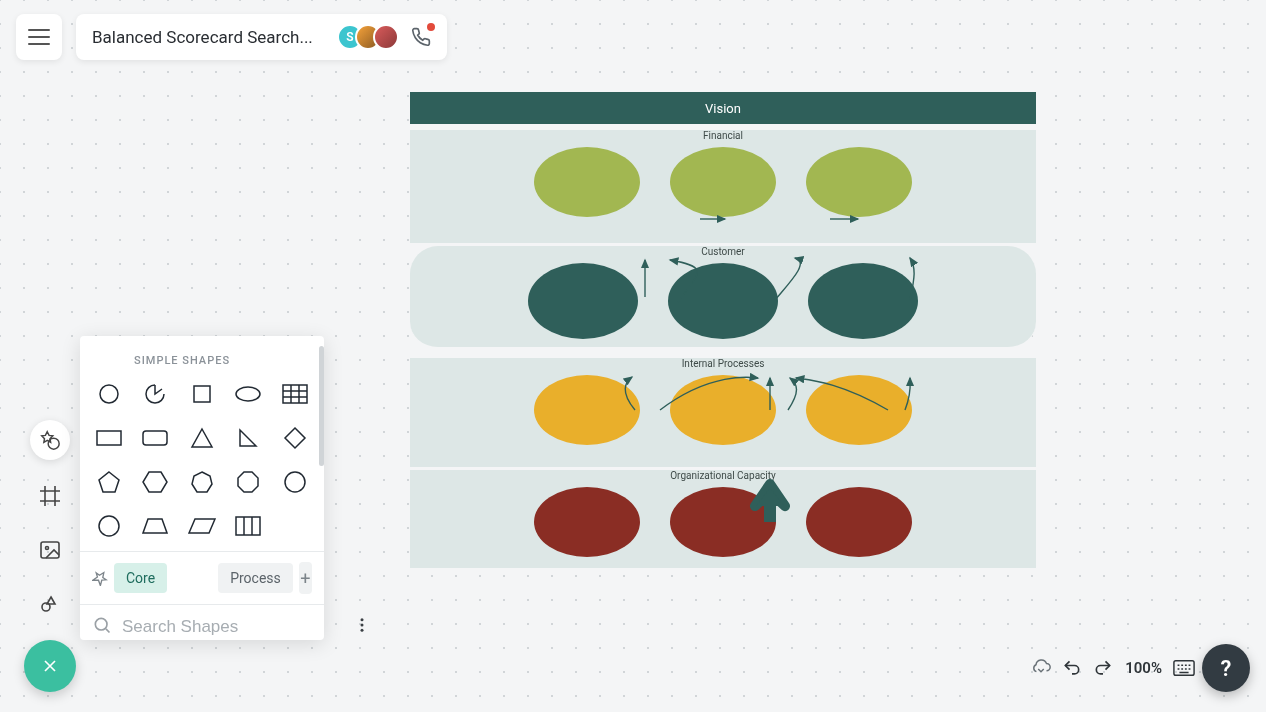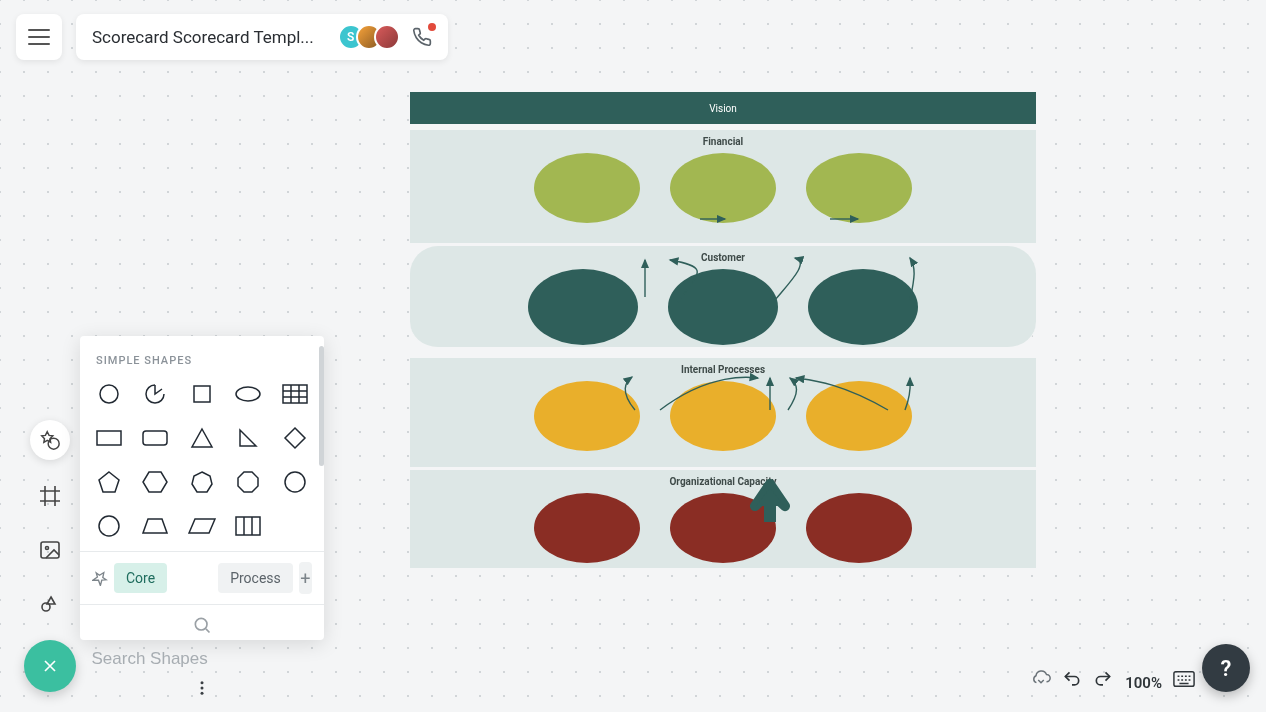--- a/index.html
+++ b/index.html
@@ -128,20 +128,21 @@
     display:flex;
     flex-direction:column;
   }
   .panel-scroll { position:absolute; right:0; top:10px; width:5px; height:120px; background:#d0d4d7; border-radius:3px;}
   .panel-header {
     padding: 18px 16px 6px;
     font-size: 11px;
     letter-spacing: 1px;
     color: #8b9299;
     font-weight: 500;
+    margin-left: 38px;
   }
   .shape-grid {
     padding: 4px 10px 8px;
     display: grid;
     grid-template-columns: repeat(5, 1fr);
     gap: 10px 8px;
   }
   .shape-cell {
     width: 38px; height: 34px;
     display:flex;align-items:center;justify-content:center;
@@ -168,21 +169,20 @@
   .tab-chip.active { background:#d7f0e9; color:#1f6d5e; }
   .tab-chip.inactive { background:#f0f2f3; color:#5c646a;margin-left:45px; }
   .plus-chip { width:32px;height:32px;display:flex;align-items:center;justify-content:center;background:#f0f2f3;border-radius:4px;cursor:pointer;color:#7c848a; font-size:18px;}
   
   .panel-search {
     border-top: 1px solid #e7eaec;
     padding: 10px 12px;
     display:flex;
     align-items:center;
     gap:10px;
-    flex-direction:column;
   }
   .search-icon-wrap { color:#9aa0a5; }
   .search-input {
     flex:1;
     border:none; outline:none;
     font-size: 17px;
     color:#444;
     background:transparent;
   }
   .search-input::placeholder { color:#a7adb2; }
@@ -192,38 +192,36 @@
   .diagram {
     position: absolute;
     left: 410px;
     top: 92px;
     width: 626px;
     height: 528px;
     z-index: 5;
   }
   .band {
     width: 100%;
-    font-size: 10px;
+    font-size: 13px;
     color: #fff;
     text-align: center;
     display:flex;align-items:center;justify-content:center;
   }
   .band.vision { background:#2f5f5a; height:32px; margin-bottom:6px;}
   .band.mission { background:#cc5743; height:30px; margin-bottom:4px;}
   .section {
     background:#dde7e6;
     border-bottom: 3px solid #f4f5f6;
     position: relative;
     text-align:center;
   }
   .section .sec-label {
     font-size: 10px;
     color:#3f4b49;
-    padding-top: 6px;
-    font-weight: bold;
   }
   .sec-financial { height: 116px; }
   .sec-customer  { height: 104px; border-radius: 28px; }
   .sec-internal  { height: 112px; margin-top: 8px; }
   .sec-organizational { height: 98px; border-bottom:none;}
   
   .oval-row {
     display:flex;
     justify-content:center;
     gap: 30px;
@@ -244,21 +242,21 @@
     left:0; top:0;
     pointer-events:none;
   }
   
   
   .bottom-controls {
     position:absolute;
     right: 16px;
     bottom: 20px;
     display:flex;
-    align-items:flex-end;
+    align-items:center;
     gap: 5px;
     z-index: 10;
   }
   .ctrl { width:26px;height:26px;display:flex;align-items:center;justify-content:center;color:#444;cursor:pointer;}
   .zoom { font-size:15px; font-weight:600; color:#2f3539; padding:0 4px;}
   .help-fab {
     width:48px;height:48px;border-radius:50%;background:#323b42;color:#fff;display:flex;align-items:center;justify-content:center;font-size:22px;font-weight:600;cursor:pointer;box-shadow:0 4px 12px rgba(0,0,0,0.25);
   }
 </style>
 </head>
@@ -268,21 +266,21 @@
 
 <div class="topbar">
   <div class="hamburger-btn">
     <div class="hamburger-lines">
       <span></span>
         <span></span>
         <span></span>
     </div>
   </div>
   <div class="title-card">
-    <span class="title-text">Scorecard Scorecard Templ...</span>
+    <span class="title-text">Balanced Scorecard Search...</span>
     <div class="participants">
       <div class="avatar a1">
           <span>S</span>
         </div>
       <div class="avatar a2"></div>
       <div class="avatar a3"></div>
       <div class="phone-btn">
         <svg width="20" height="20" viewBox="0 0 24 24" fill="none" stroke-width="2">
           <path d="M22 16.92v3a2 2 0 0 1-2.18 2 19.79 19.79 0 0 1-8.63-3.07 19.5 19.5 0 0 1-6-6A19.79 19.79 0 0 1 2.12 4.18 2 2 0 0 1 4.11 2h3a2 2 0 0 1 2 1.72c.13.96.37 1.9.72 2.81a2 2 0 0 1-.45 2.11L8.09 9.91a16 16 0 0 0 6 6l1.27-1.27a2 2 0 0 1 2.11-.45c.91.35 1.85.59 2.81.72A2 2 0 0 1 22 16.92z"></path>
         </svg>

